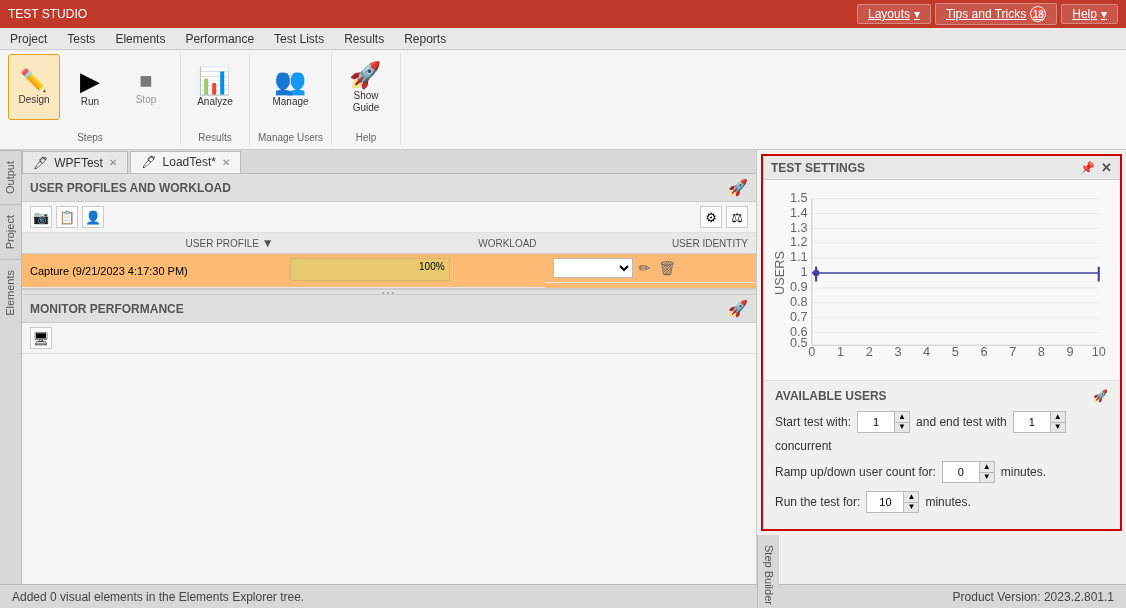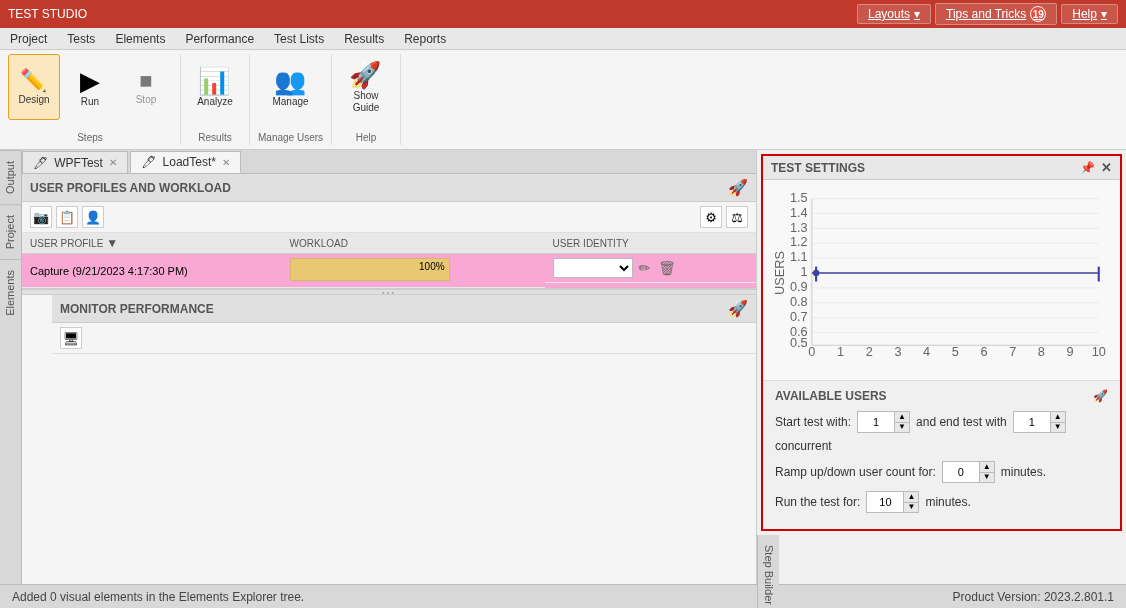--- a/index.html
+++ b/index.html
@@ -162,21 +162,21 @@
       gap: 6px;
       margin-right: 2px;
       color: #333;
     }
     .tab.active { background: #f5f5f5; border-bottom: 1px solid #f5f5f5; }
     .tab .tab-close { font-size: 10px; cursor: pointer; color: #888; }
     .tab-icon { font-size: 12px; }
 
     
     .section-panel {
-      background: #f9a8d4;
+      background: #fdba74;
       border-bottom: 1px solid #ccc;
     }
     .section-header {
       background: #e0e0e0;
       border-bottom: 1px solid #ccc;
       padding: 4px 8px;
       font-size: 10px;
       font-weight: bold;
       color: #555;
       text-transform: uppercase;
@@ -203,21 +203,21 @@
 
     
     .data-table { width: 100%; border-collapse: collapse; }
     .data-table th {
       background: #e8e8e8;
       border-bottom: 1px solid #ccc;
       padding: 3px 8px;
       font-size: 10px;
       font-weight: normal;
       color: #555;
-      text-align: left;
+      text-align: right;
     }
     .data-table td {
       padding: 4px 8px;
       border-bottom: 1px solid #e8e8e8;
       font-size: 11px;
     }
     .workload-bar-container {
       width: 160px;
       height: 23px;
       background: #f0e8d0;
@@ -253,21 +253,20 @@
       cursor: pointer;
       font-size: 14px;
       color: #666;
       padding: 2px;
     }
 
     
     .monitor-section {
       flex: 1;
       background: #f5f5f5;
-      padding-left: 30px;
     }
 
     
     #right-panel {
       width: 370px;
       background: #f0f0f0;
       border-left: 1px solid #ccc;
       display: flex;
       flex-direction: column;
     }
@@ -422,21 +421,21 @@
 
 <div id="title-bar">
   <span>TEST STUDIO</span>
   <div class="right-actions">
     <button class="tb-btn">
       <span>Layouts</span>
       <span>▾</span>
     </button>
     <button class="tb-btn">
       <span>Tips and Tricks</span>
-      <span class="badge">19</span>
+      <span class="badge">18</span>
     </button>
     <button class="tb-btn">
       <span>Help</span>
       <span>▾</span>
     </button>
   </div>
 </div>
 
 <div id="menu-bar">
   <div class="menu-item">Project</div>

